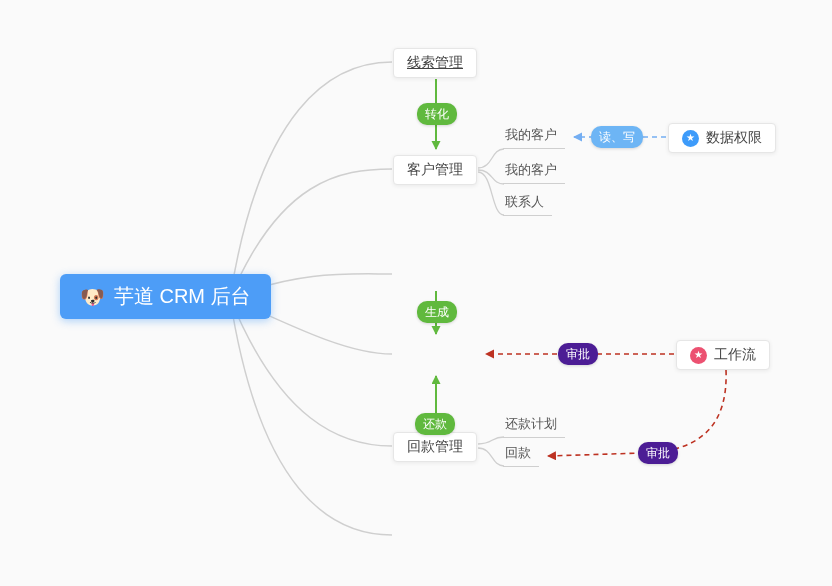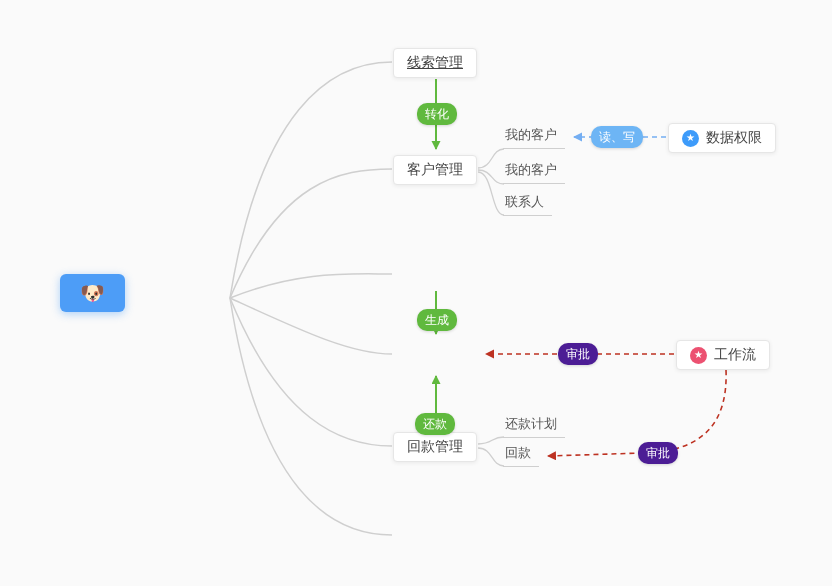--- a/index.html
+++ b/index.html
@@ -86,20 +86,21 @@
     </g>
 
     <path d="M666,137 L574,137" stroke="#74aef2" stroke-width="1.6" stroke-dasharray="5 4" fill="none" marker-end="url(#ab)"></path>
 
     <path d="M674,354 L486,354" stroke="#bd3222" stroke-width="1.6" stroke-dasharray="5 4" fill="none" marker-end="url(#ar)"></path>
     <path d="M726,370 C728,422 704,452 642,453 L548,456" stroke="#bd3222" stroke-width="1.6" stroke-dasharray="5 4" fill="none" marker-end="url(#ar)"></path>
   </svg>
 
   <div class="root">
     <span class="emoji">🐶</span>
+    <span>芋道 CRM 后台</span>
   </div>
 
   <div class="node" style="left:393px; top:48px;text-decoration:underline;">
     <span>线索管理</span>
   </div>
   <div class="node" style="left:393px; top:155px;">
     <span>客户管理</span>
   </div>
   <div class="node" style="left:393px; top:432px;align-items:flex-end;">
     <span>回款管理</span>
@@ -118,19 +119,19 @@
     <span>工作流</span>
   </div>
 
   <div class="leaf" style="left:503px; top:127px;">我的客户</div>
   <div class="leaf" style="left:503px; top:162px;">我的客户</div>
   <div class="leaf" style="left:503px; top:194px;">联系人</div>
   <div class="leaf" style="left:503px; top:416px;">还款计划</div>
   <div class="leaf" style="left:503px; top:445px;">回款</div>
 
   <div class="badge green" style="left:437px; top:114px;">转化</div>
-  <div class="badge green" style="left:437px; top:320px;">生成</div>
+  <div class="badge green" style="left:437px; top:312px;">生成</div>
   <div class="badge green" style="left:435px; top:399px;margin-top:25px;">还款</div>
   <div class="badge blue" style="left:617px; top:137px;">读、写</div>
   <div class="badge red" style="left:578px; top:354px;">审批</div>
   <div class="badge red" style="left:658px; top:453px;">审批</div>
 
 </div>
 
 </body></html>

